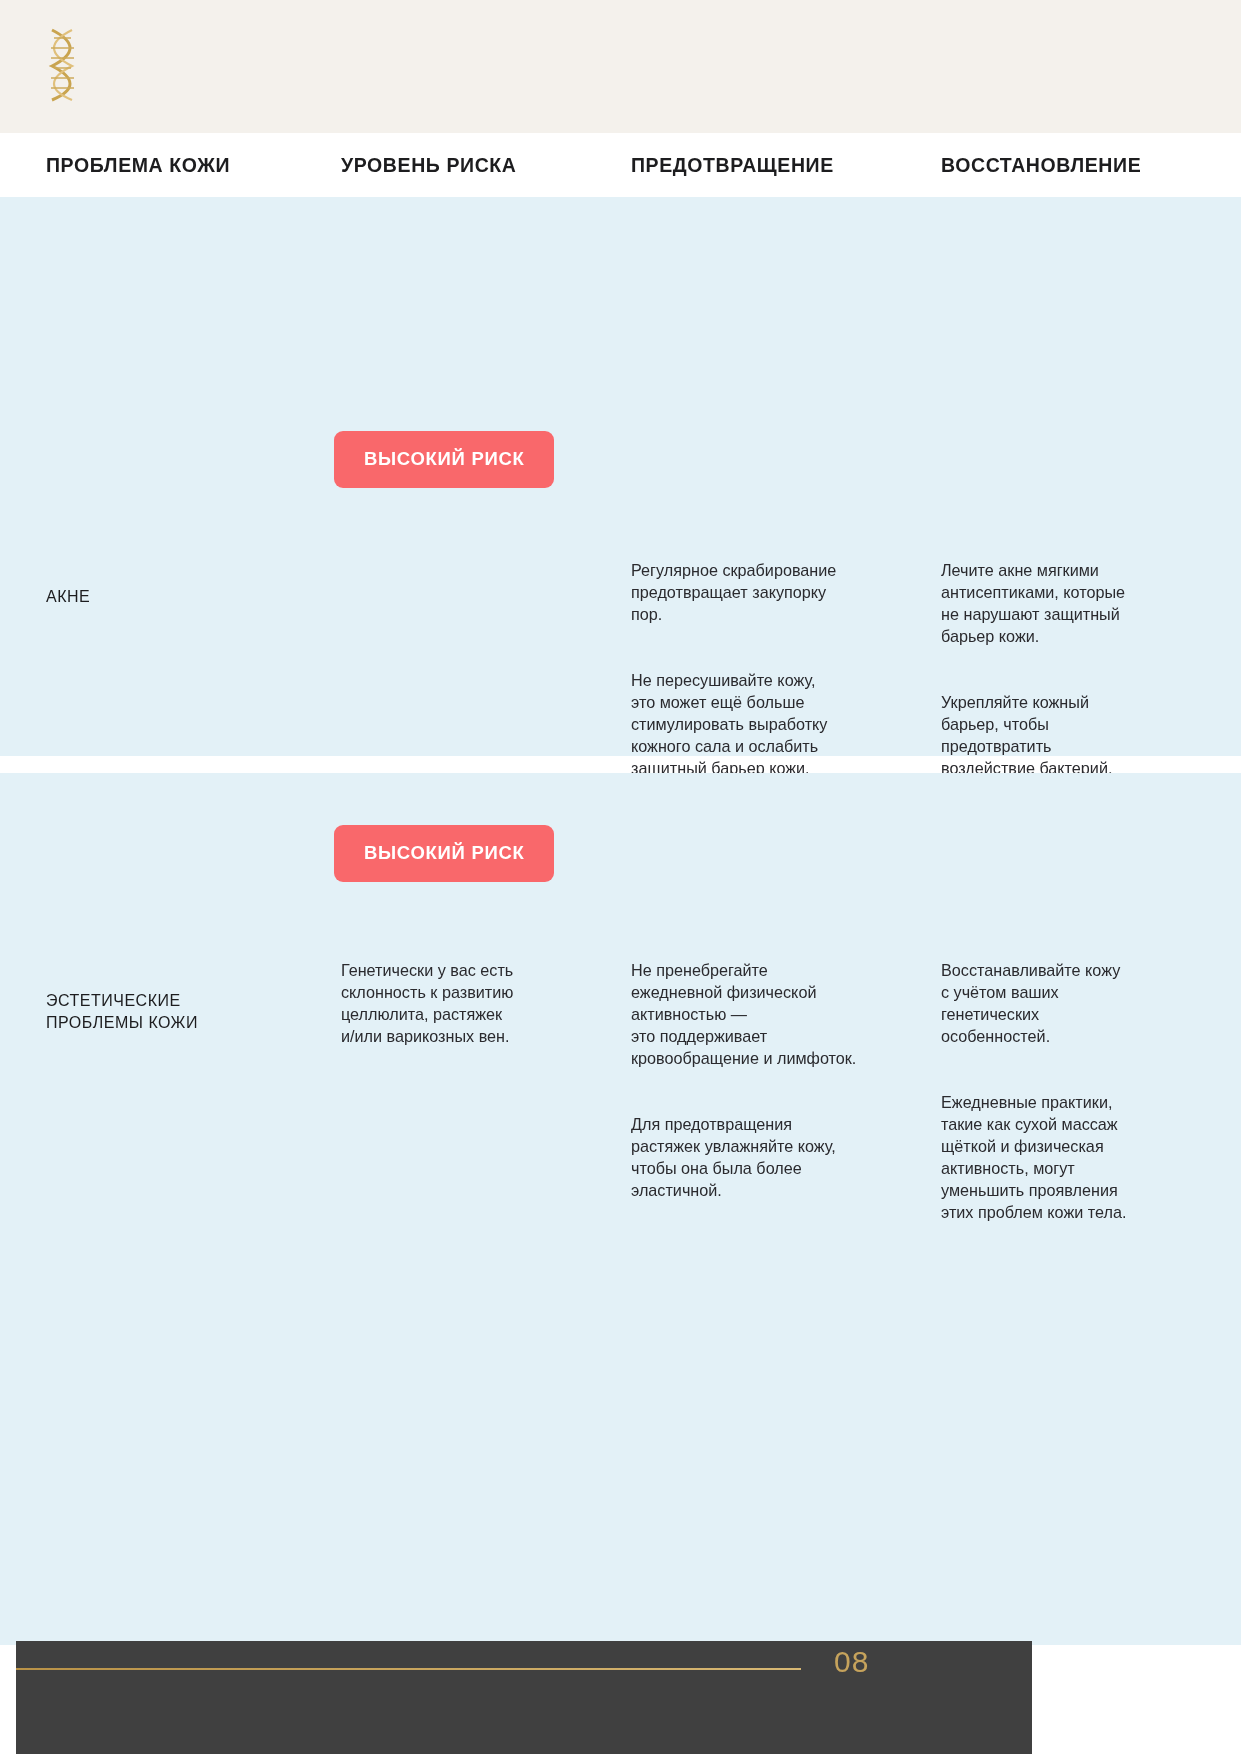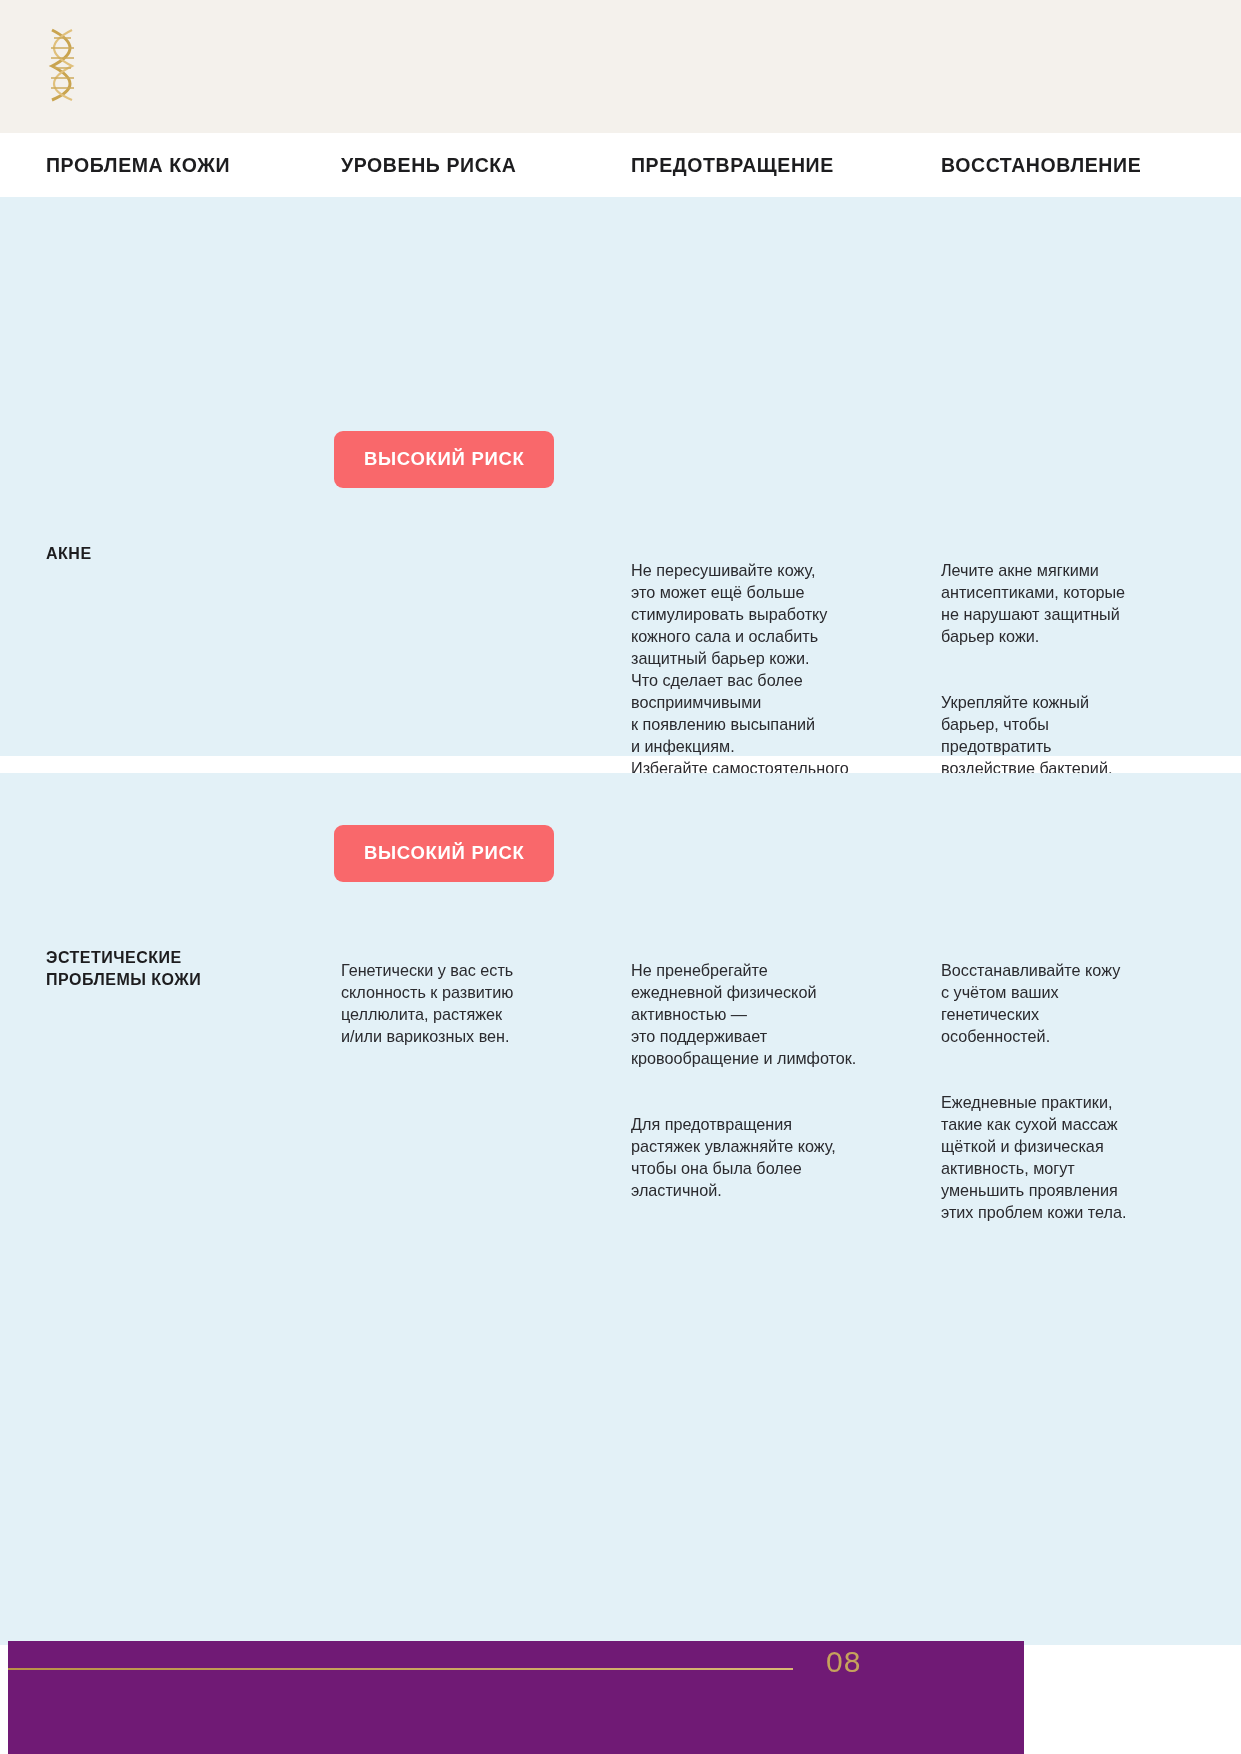--- a/index.html
+++ b/index.html
@@ -78,25 +78,26 @@
     line-height: 22px;
     color: #2a2a2e;
     white-space: pre-line;
   }
   .cell p { margin: 0 0 22px 0; }
   .cell p:last-child { margin-bottom: 0; }
 
   .c-problem {
     left: 46px;
     width: 255px;
-    font-weight: bold;
+    font-weight: normal;
     font-size: 16px;
     letter-spacing: 0.5px;
     line-height: 22px;
     color: #1d1d1f;
+    margin-top: 43px;
   }
   .c-risk    { left: 341px; width: 262px; }
   .c-prevent { left: 631px; width: 282px; }
   .c-restore { left: 941px; width: 258px; }
 
   
   #row1 { height: 559px; }
   #row1 .c-problem { top: 346px; }
   #row1 .c-risk    { top: 346px; }
   #row1 .c-prevent { top: 340px; }
@@ -106,25 +107,25 @@
   #row2 { height: 872px; }
   #row2 .badge { top: 52px; }
   #row2 .c-problem { top: 174px; }
   #row2 .c-risk    { top: 164px; }
   #row2 .c-prevent { top: 164px; }
   #row2 .c-restore { top: 164px; }
 
   
   .footer {
     position: absolute;
-    left: 8px;
+    left: 16px;
     bottom: 0;
     width: 1016px;
     height: 113px;
-    background: #701a75;
+    background: #404040;
   }
   .footer-rule {
     position: absolute;
     left: 0;
     top: 27px;
     width: 785px;
     height: 2px;
     background: linear-gradient(to right, #b99247, #d8b874);
   }
   .page-num {
@@ -156,20 +157,23 @@
     <div class="ct ct-4">ВОССТАНОВЛЕНИЕ</div>
   </div>
 
   <div class="row" id="row1">
     <div class="badge">ВЫСОКИЙ РИСК</div>
 
     <div class="cell c-problem">АКНЕ</div>
 
 
     <div class="cell c-prevent">
+      <p>Регулярное скрабирование
+предотвращает закупорку
+пор.</p>
       <p>Не пересушивайте кожу,
 это может ещё больше
 стимулировать выработку
 кожного сала и ослабить
 защитный барьер кожи.
 Что сделает вас более
 восприимчивыми
 к появлению высыпаний
 и инфекциям.
 Избегайте самостоятельного

